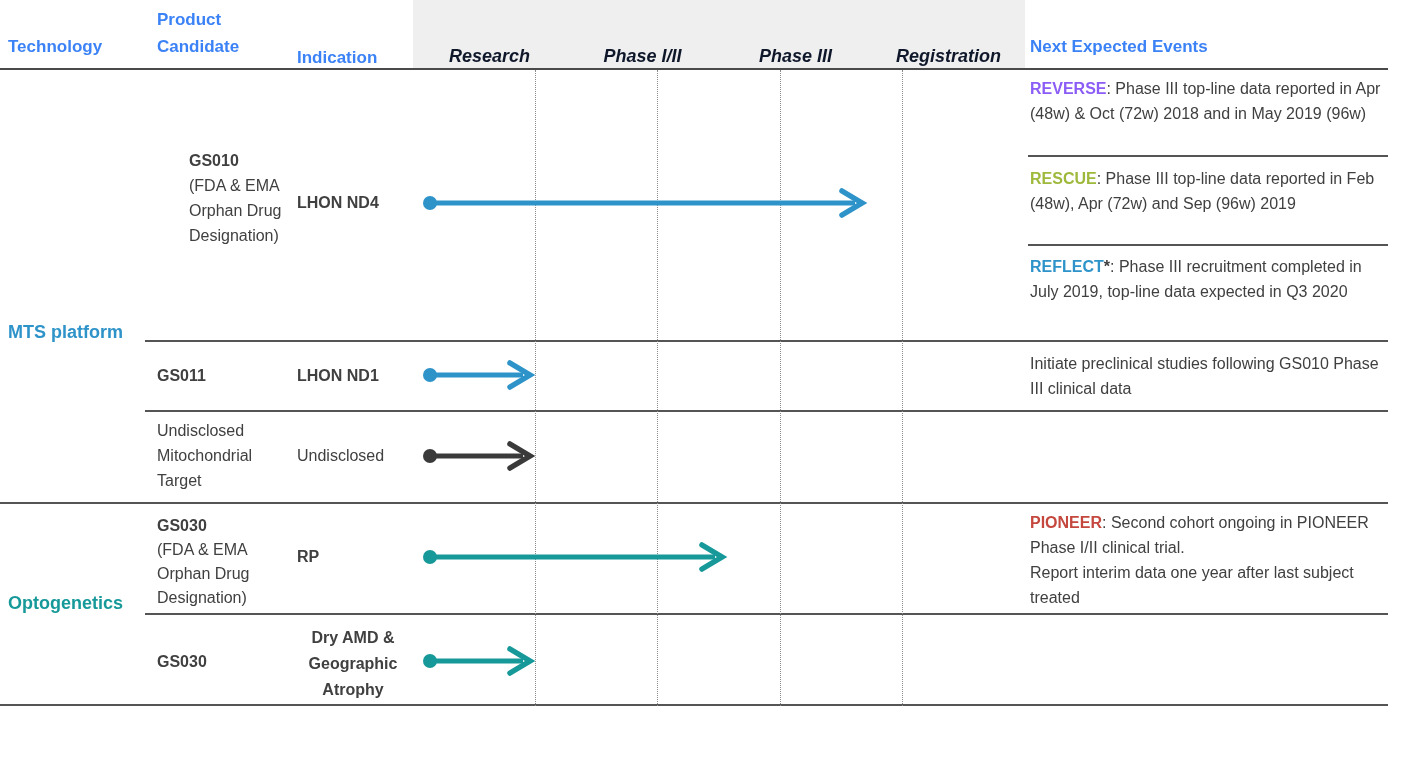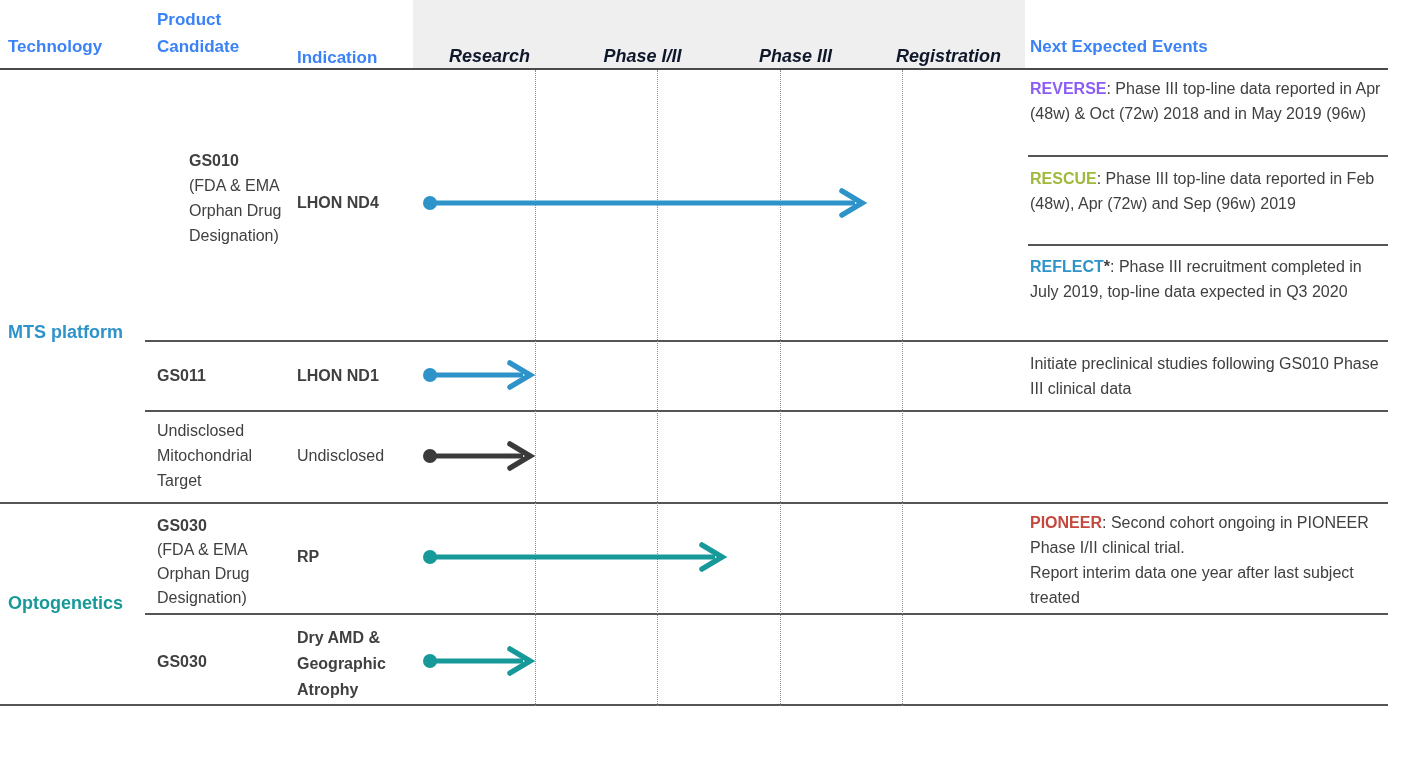--- a/index.html
+++ b/index.html
@@ -68,21 +68,21 @@
   <div class="cell" style="left:157px;top:418px;width:130px;">Undisclosed Mitochondrial Target</div>
   <div class="cell" style="left:297px;top:443px;width:115px;">Undisclosed</div>
 
   <div class="cell" style="left:157px;top:514px;width:130px;line-height:24px;">
     <span class="bold">GS030</span><br>
     <span>(FDA &amp; EMA Orphan Drug Designation)</span>
   </div>
   <div class="cell bold" style="left:297px;top:544px;">RP</div>
 
   <div class="cell bold" style="left:157px;top:649px;">GS030</div>
-  <div class="cell bold" style="left:297px;top:625px;width:112px;line-height:26px;">Dry AMD &amp; Geographic Atrophy</div>
+  <div class="cell bold" style="left:297px;top:625px;width:112px;line-height:26px;text-align:center;">Dry AMD &amp; Geographic Atrophy</div>
 
   <div class="event" style="top:76px;">
     <span class="lbl" style="color: #8b5cf6;">REVERSE</span><span>: Phase III top-line data reported in Apr (48w) &amp; Oct (72w) 2018 and in May 2019 (96w)</span>
   </div>
   <div class="event" style="top:166px;">
     <span class="lbl" style="color: rgb(158, 185, 59);">RESCUE</span><span>: Phase III top-line data reported in Feb (48w), Apr (72w) and Sep (96w) 2019</span>
   </div>
   <div class="event" style="top:254px;">
     <span class="lbl" style="color: rgb(46, 147, 201);">REFLECT</span><span class="lbl">*</span><span>: Phase III recruitment completed in July 2019, top-line data expected in Q3 2020</span>
   </div>

